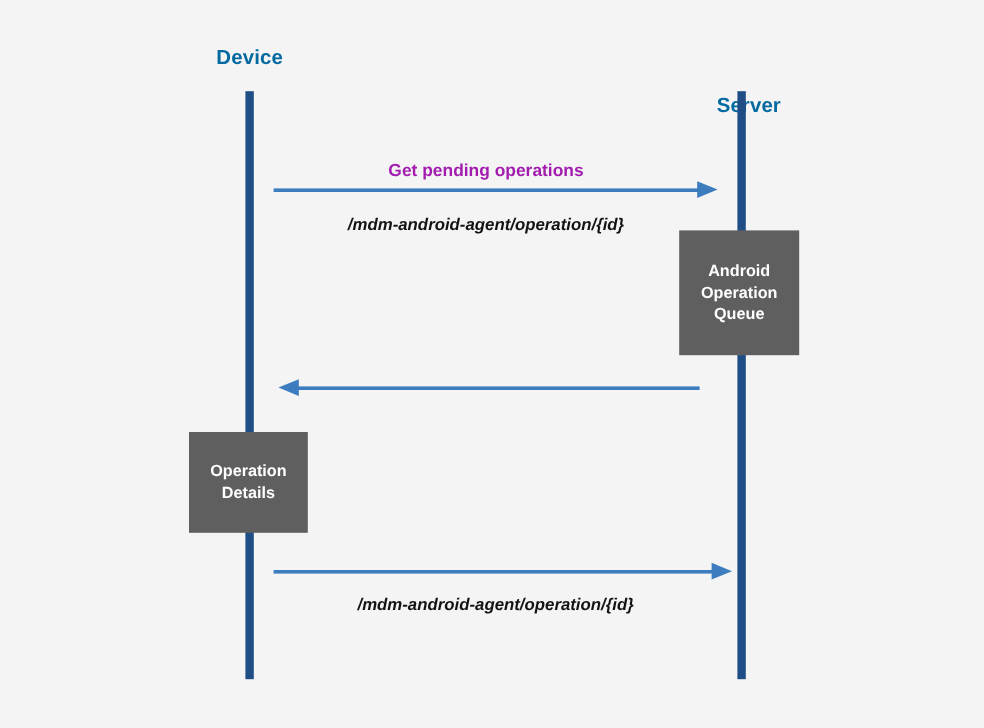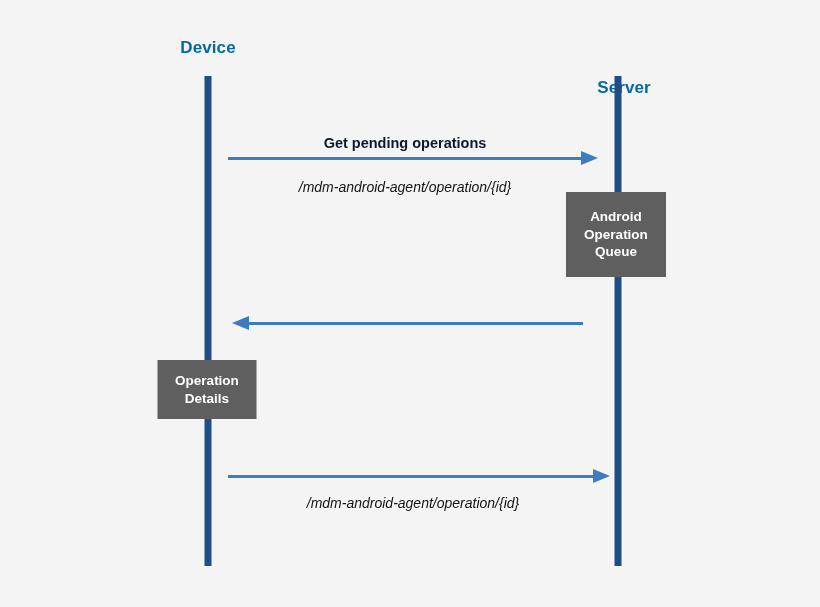--- a/index.html
+++ b/index.html
@@ -66,29 +66,29 @@
     border-top: 7.5px solid transparent;
     border-bottom: 7.5px solid transparent;
     border-right: 17px solid #3d7cbf;
   }
 
   
   .msg-title {
     position: absolute;
     font-size: 14.5px;
     font-weight: bold;
-    color: #0f172a;
+    color: #a21caf;
     white-space: nowrap;
     transform: translateX(-50%);
     text-align: center;
   }
   .msg-endpoint {
     position: absolute;
     font-size: 14px;
-    font-weight: normal;
+    font-weight: bold;
     font-style: italic;
     color: #131313;
     white-space: nowrap;
     transform: translateX(-50%);
     text-align: center;
   }
 
   
   .note-box {
     position: absolute;
@@ -124,31 +124,31 @@
 
   <div class="msg-title" style="left:405px; top:135px;">Get pending operations</div>
 
   <div class="message" style="left:228px; top:157px; width:370px;">
     <div class="msg-line" style="left:0; width:354px;"></div>
     <div class="msg-head right" style="left:353px;"></div>
   </div>
 
   <div class="msg-endpoint" style="left:405px; top:179px;">/mdm-android-agent/operation/{id}</div>
 
-  <div class="note-box" style="left:616px; top:192px; width:100px; height:85px;">
+  <div class="note-box" style="left:616px; top:192px; width:100px; height:104px;">
     <span>Android Operation Queue</span>
   </div>
 
 
   <div class="message" style="left:232px; top:322px; width:351px;">
     <div class="msg-head left" style="left:0;"></div>
     <div class="msg-line" style="left:16px; width:335px;"></div>
   </div>
 
-  <div class="note-box" style="left:207px; top:360px; width:99px; height:59px;">
+  <div class="note-box" style="left:207px; top:360px; width:99px; height:84px;">
     <span>Operation Details</span>
   </div>
 
 
   <div class="message" style="left:228px; top:475px; width:383px;">
     <div class="msg-line" style="left:0; width:366px;"></div>
     <div class="msg-head right" style="left:365px;"></div>
   </div>
 
   <div class="msg-endpoint" style="left:413px; top:495px;">/mdm-android-agent/operation/{id}</div>

